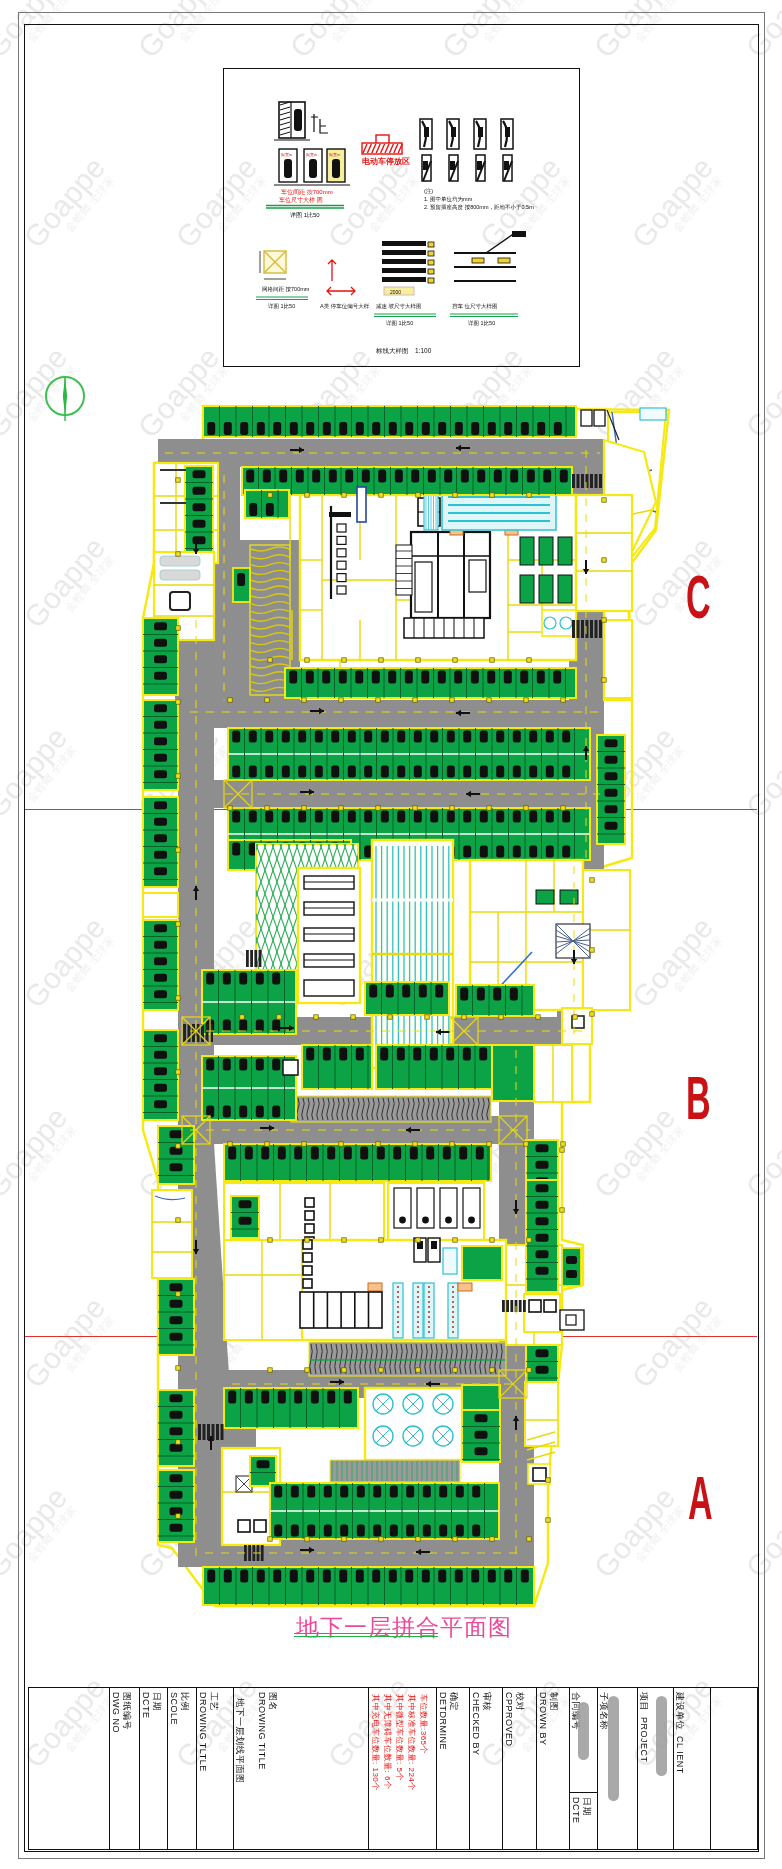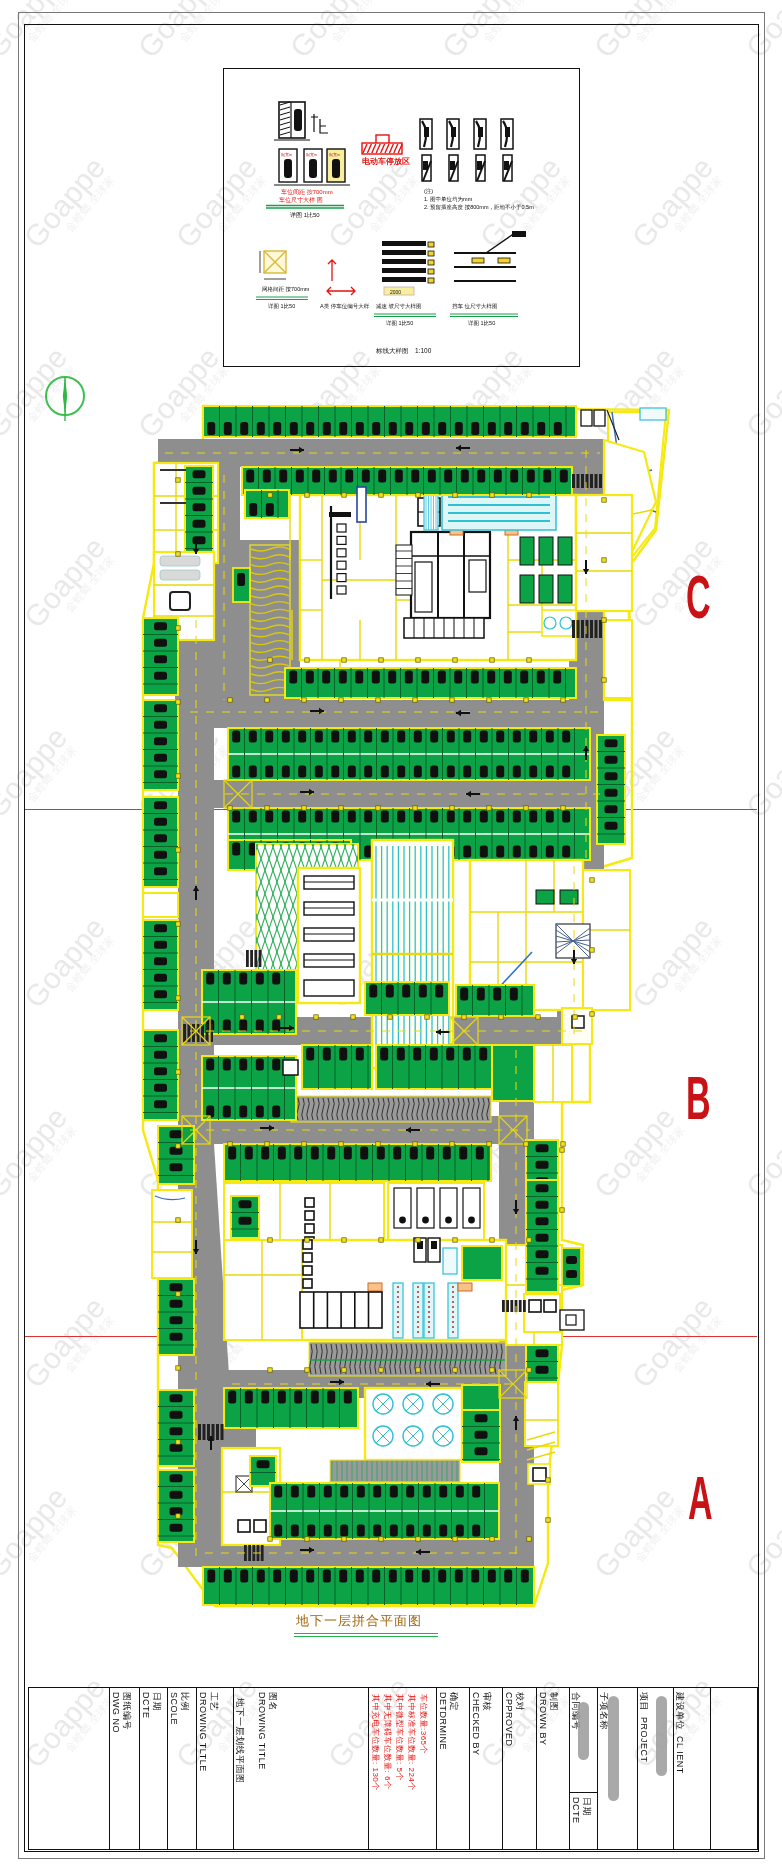--- a/index.html
+++ b/index.html
@@ -2084,21 +2084,21 @@
 <rect x="545.8" y="1477.8" width="4.4" height="4.4" fill="#f2e11a" stroke="#5d5800" stroke-width="0.7"></rect>
 <rect x="545.8" y="1517.8" width="4.4" height="4.4" fill="#f2e11a" stroke="#5d5800" stroke-width="0.7"></rect>
 </svg>
 
 <div class="abs" style="left:686px;top:561px;font-size:62px;color:#c91215;font-weight:bold;transform:scaleX(.55);transform-origin:left">C</div>
 
 <div class="abs" style="left:686px;top:1062px;font-size:62px;color:#c91215;font-weight:bold;transform:scaleX(.55);transform-origin:left">B</div>
 
 <div class="abs" style="left:688px;top:1462px;font-size:62px;color:#c91215;font-weight:bold;transform:scaleX(.55);transform-origin:left">A</div>
 
-<div class="abs" style="left:296px;top:1612px;font-size:13px;letter-spacing:1px;color:#a16207">地下一层拼合平面图</div>
+<div class="abs" style="left:296px;top:1612px;font-size:23px;letter-spacing:1px;color:#ec4899">地下一层拼合平面图</div>
 <div class="abs" style="left:294px;top:1633px;width:144px;height:0;border-top:1.4px solid #22b14c"></div>
 <div class="abs" style="left:294px;top:1636px;width:144px;height:0;border-top:1.4px solid #22b14c"></div>
 
 <div class="tblock">
 <div class="tc" style="width:81px"></div>
 
 <div class="tc " style="width:30px">
       <div class="vt" style="padding-top:4px">图纸编号<br>DWG NO</div>
     </div>
 

